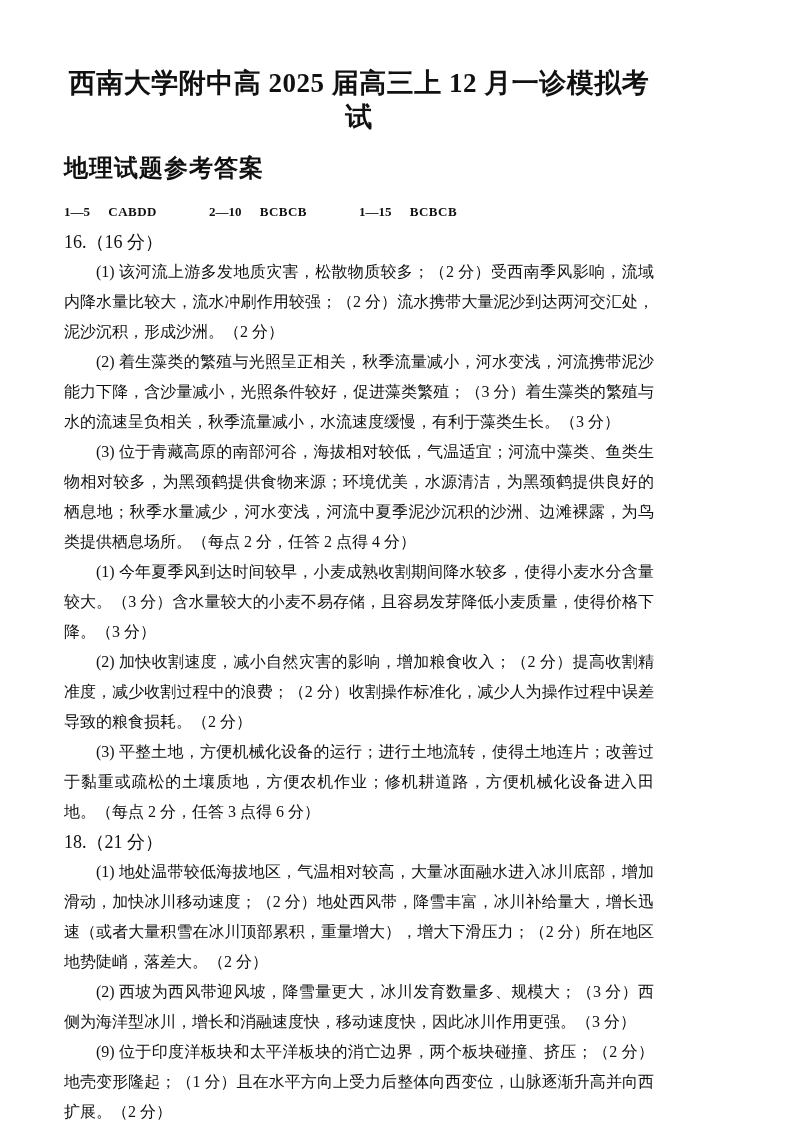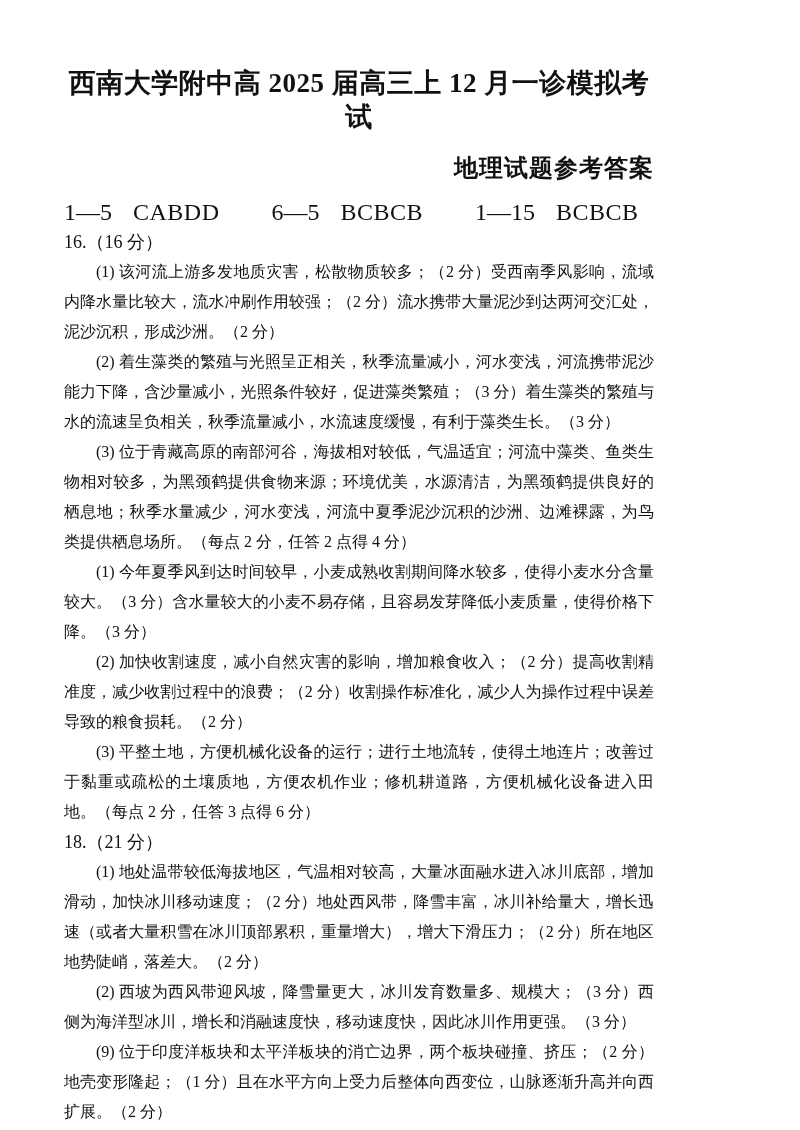--- a/index.html
+++ b/index.html
@@ -27,29 +27,30 @@
     line-height: 34px;
     font-weight: 700;
     text-align: center;
     letter-spacing: 0.5px;
   }
   .doc-subtitle {
     margin: 0 0 13px 0;
     font-size: 24px;
     line-height: 32px;
     font-weight: 700;
-    text-align: right;
+    text-align: left;
     letter-spacing: 1px;
   }
   .choice-row {
     display: flex;
     align-items: flex-start;
-    font-size: 24px;
+    font-size: 13px;
     line-height: 30px;
     white-space: nowrap;
+    font-weight: bold;
   }
   .choice-group { margin-right: 52px; }
   .choice-group:last-child { margin-right: 0; }
   .choice-range { display: inline-block; }
   .choice-letters {
     display: inline-block;
     margin-left: 15px;
     letter-spacing: 0.5px;
   }
   .q-heading {
@@ -73,21 +74,21 @@
 
   <h1 class="doc-title">西南大学附中高 2025 届高三上 12 月一诊模拟考试</h1>
   <h2 class="doc-subtitle">地理试题参考答案</h2>
 
   <div class="choice-row">
     <span class="choice-group">
       <span class="choice-range">1—5</span>
       <span class="choice-letters">CABDD</span>
     </span>
     <span class="choice-group">
-      <span class="choice-range">6—5</span>
+      <span class="choice-range">2—10</span>
       <span class="choice-letters">BCBCB</span>
     </span>
     <span class="choice-group">
       <span class="choice-range">1—15</span>
       <span class="choice-letters">BCBCB</span>
     </span>
   </div>
 
   <section>
     <h3 class="q-heading">16.（16 分）</h3>

